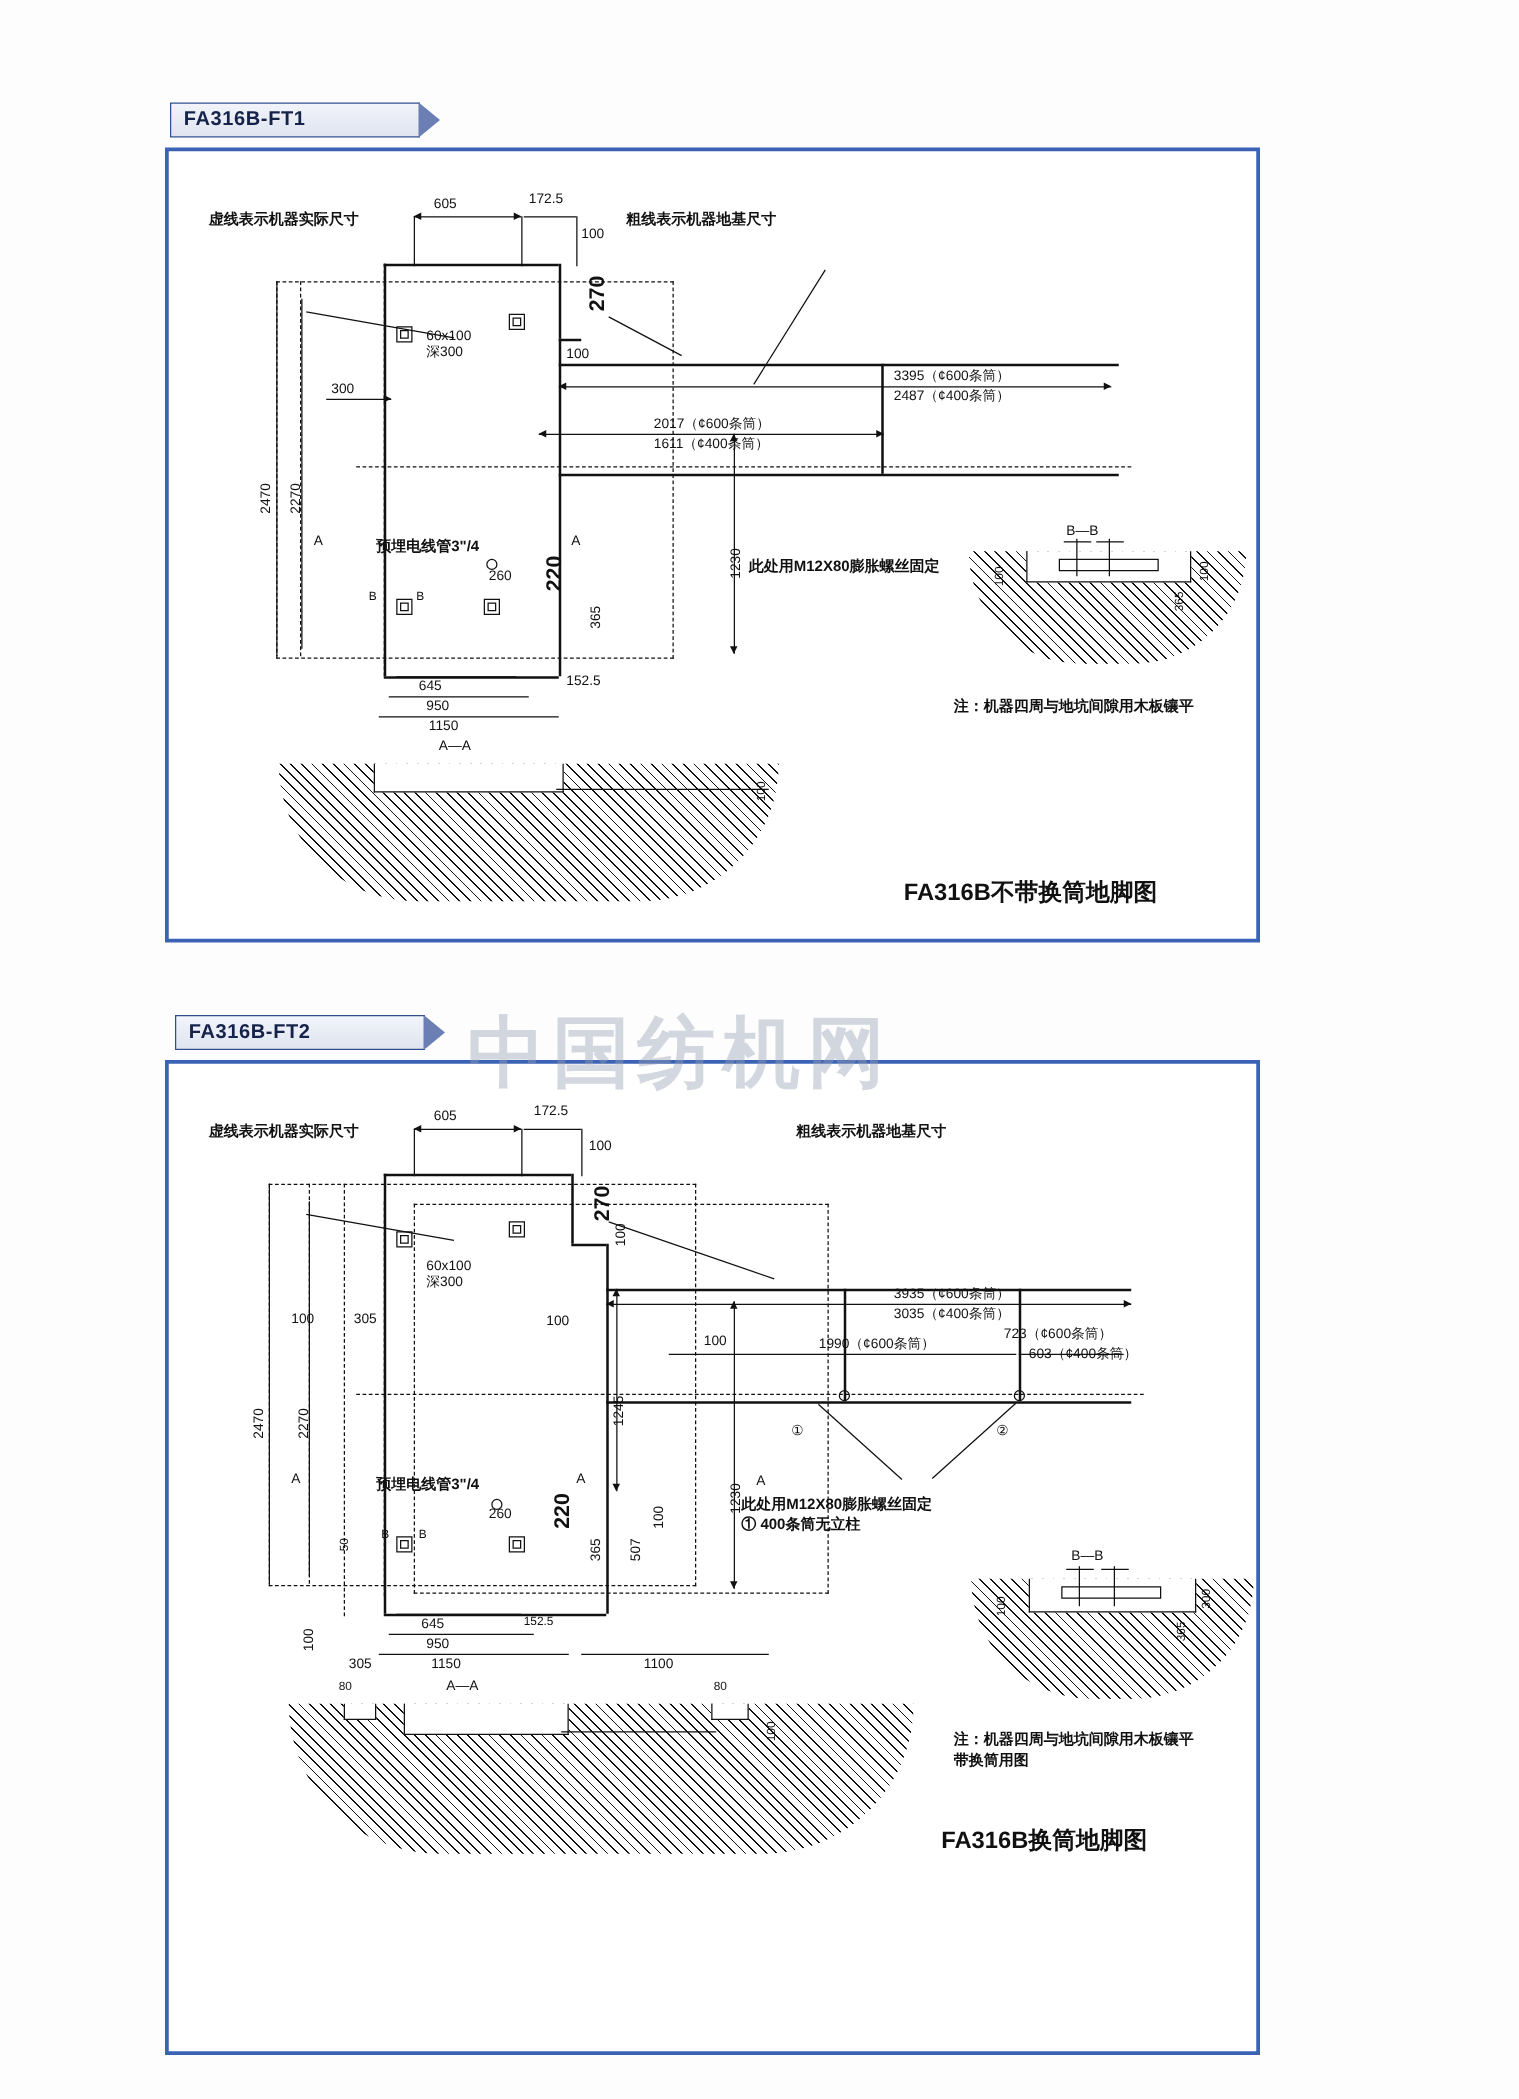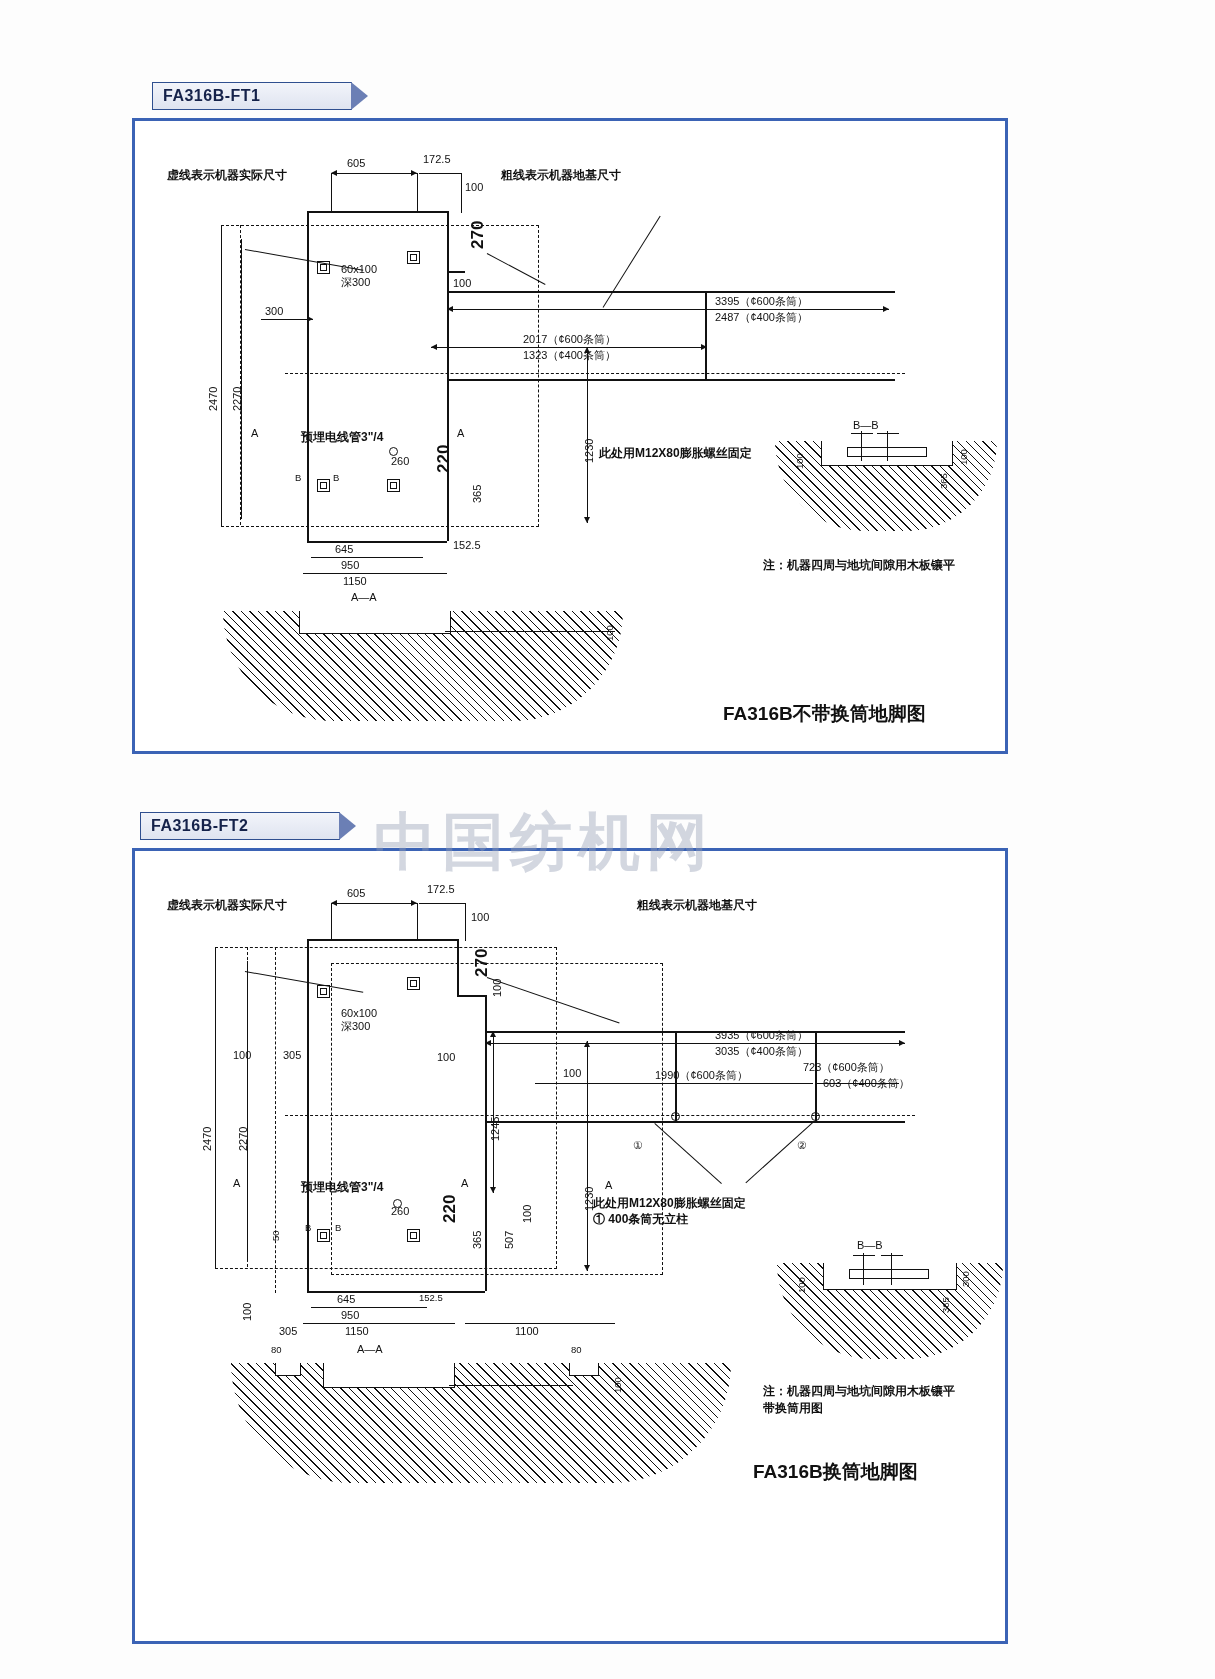--- a/index.html
+++ b/index.html
@@ -52,21 +52,21 @@
   .wmstroke{-webkit-text-stroke:2px rgba(150,160,180,.5);color:transparent;}
 
   .title{position:absolute;font-size:19px;font-weight:bold;color:#111;}
   .note{position:absolute;font-size:12px;font-weight:bold;color:#111;line-height:1.45;}
 </style>
 </head>
 <body>
 
 <div class="page">
 
-  <div class="tab" style="left:152px;top:82px;width:178px;">
+  <div class="tab" style="left:136px;top:82px;width:178px;">
     <span>FA316B-FT1</span>
   </div>
   <div class="frame" style="left:132px;top:118px;width:870px;height:630px;">
 
     <div class="boxd" style="left:86px;top:104px;width:316px;height:300px;"></div>
     <div class="vdash" style="left:105px;top:104px;height:300px;"></div>
     <div class="vdash" style="left:172px;top:90px;height:330px;"></div>
 
     <div class="hthick" style="left:172px;top:90px;width:140px;"></div>
     <div class="vthick" style="left:312px;top:90px;height:60px;"></div>
@@ -127,21 +127,21 @@
     <div class="lbl big vert" style="left:334px;top:128px;">270</div>
     <div class="lbl" style="left:318px;top:156px;">100</div>
     <div class="lbl" style="left:206px;top:142px;">60x100</div>
     <div class="lbl" style="left:206px;top:155px;">深300</div>
     <div class="lbl" style="left:130px;top:184px;">300</div>
     <div class="lbl vert" style="left:72px;top:290px;">2470</div>
     <div class="lbl vert" style="left:96px;top:290px;">2270</div>
     <div class="lbl" style="left:580px;top:174px;">3395（¢600条筒）</div>
     <div class="lbl" style="left:580px;top:190px;">2487（¢400条筒）</div>
     <div class="lbl" style="left:388px;top:212px;">2017（¢600条筒）</div>
-    <div class="lbl" style="left:388px;top:228px;">1323（¢400条筒）</div>
+    <div class="lbl" style="left:388px;top:228px;">1611（¢400条筒）</div>
     <div class="lbl vert" style="left:448px;top:342px;">1230</div>
     <div class="lbl cn" style="left:166px;top:310px;">预埋电线管3"/4</div>
     <div class="lbl" style="left:256px;top:334px;">260</div>
     <div class="lbl big vert" style="left:300px;top:352px;">220</div>
     <div class="lbl vert" style="left:336px;top:382px;">365</div>
     <div class="lbl" style="left:200px;top:422px;">645</div>
     <div class="lbl" style="left:206px;top:438px;">950</div>
     <div class="lbl" style="left:208px;top:454px;">1150</div>
     <div class="lbl" style="left:318px;top:418px;">152.5</div>
     <div class="lbl cn" style="left:464px;top:326px;">此处用M12X80膨胀螺丝固定</div>

